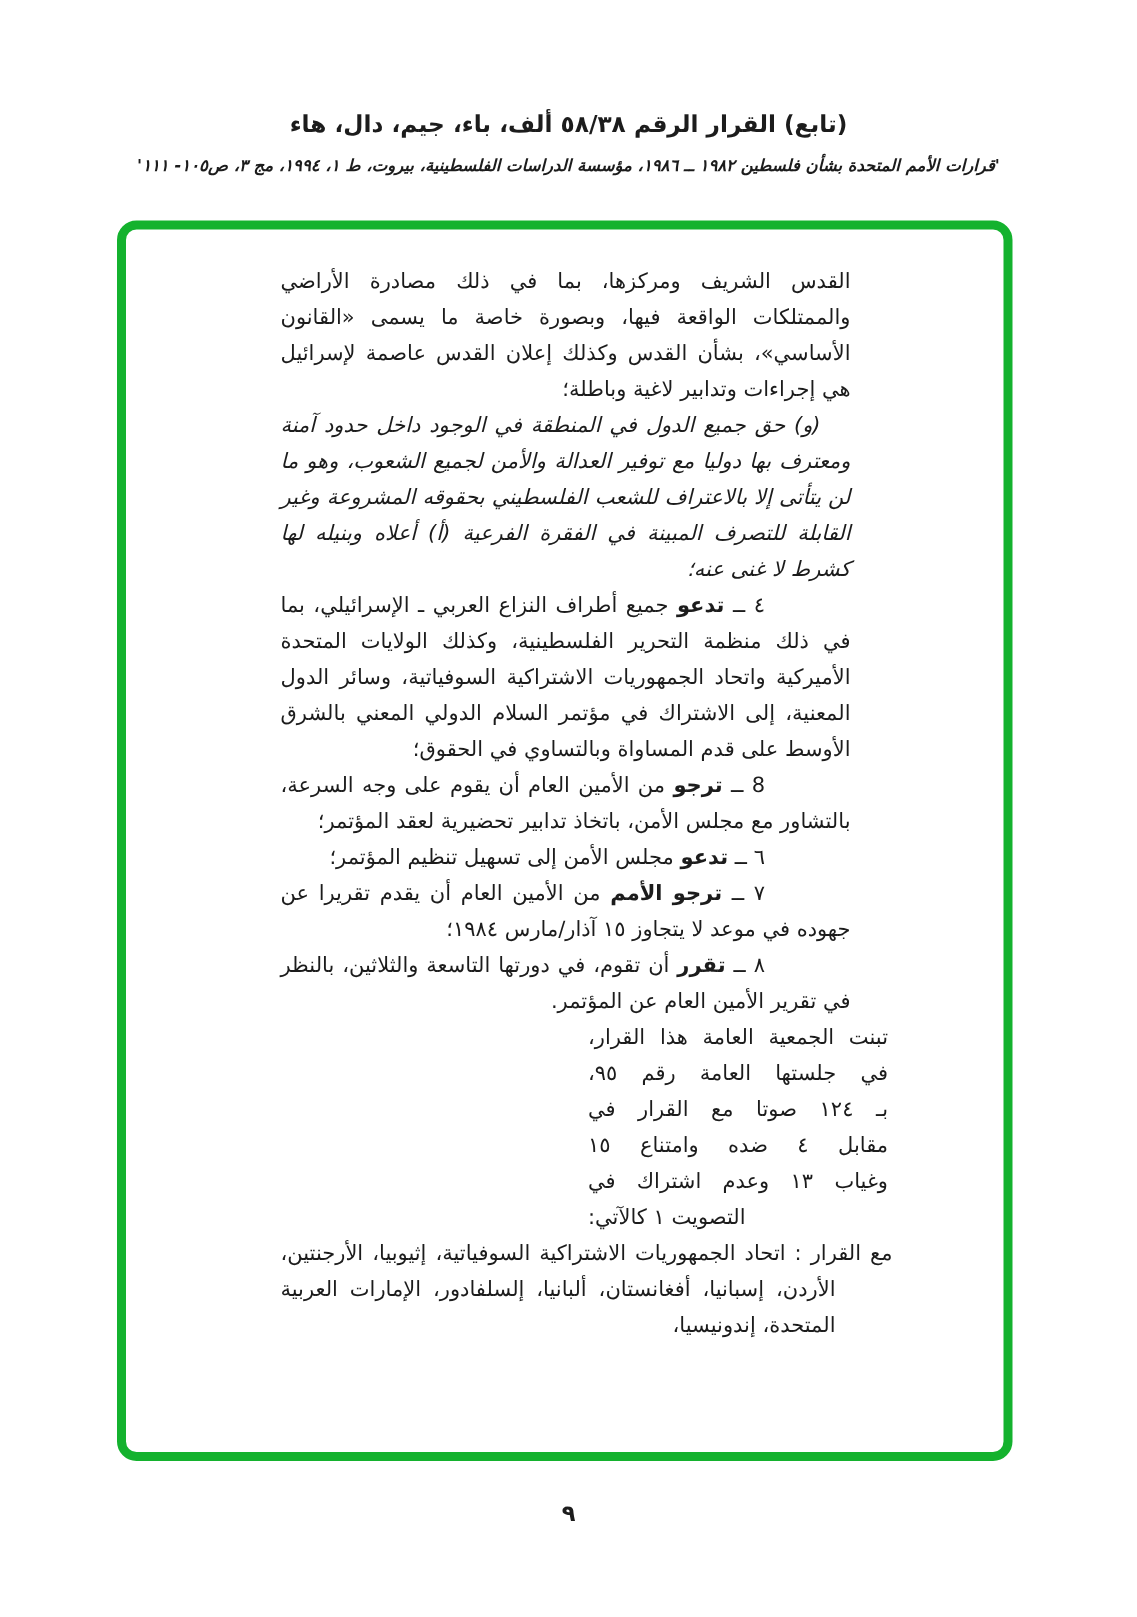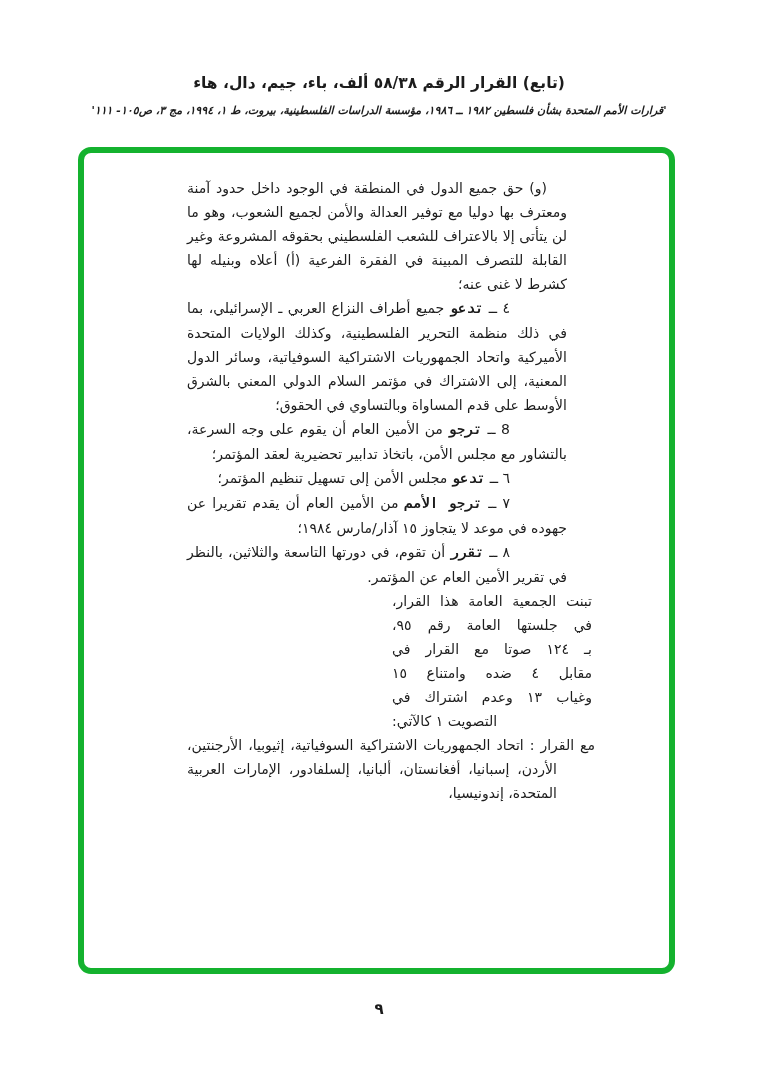--- a/index.html
+++ b/index.html
@@ -13,23 +13,23 @@
   .hdr-src{top:104px;font-size:11px;font-style:italic;}
   .frame{
     position:absolute;left:78px;top:147px;width:597px;height:827px;
     box-sizing:border-box;border:6px solid #14b22e;border-radius:13px;background:#ffffff;
   }
   .content{
     position:absolute;left:187px;top:176px;width:380px;
     direction:rtl;text-align:justify;font-size:14px;line-height:24px;
   }
   .content p{margin:0;padding:0;}
-  .p-indent{text-indent:20px;}
+  .p-indent{text-indent:20px;font-style:italic;}
   .p-numbered{text-indent:57px;}
-  .bd{font-weight:bold;font-family:Liberation Mono, monospace;}
+  .bd{font-weight:bold;}
   .adoption{
     width:200px;margin:0 -25px 0 auto; 
     text-align:justify;
   }
   .adoption .jline{text-align:justify;text-align-last:justify;}
   .adoption .lastline{text-align:right;text-align-last:left;}
   .vote{
     margin-left:0;margin-right:-28px;   
     padding-right:38px;text-indent:-38px;
   }
@@ -42,20 +42,21 @@
 <body>
 
 <div class="hdr hdr-title">(تابع) القرار الرقم ٥٨/٣٨ ألف، باء، جيم، دال، هاء</div>
 
 <div class="hdr hdr-src">'قرارات الأمم المتحدة بشأن فلسطين ١٩٨٢ ــ ١٩٨٦، مؤسسة الدراسات الفلسطينية، بيروت، ط ١، ١٩٩٤، مج ٣، ص١٠٥- ١١١'</div>
 
 <div class="frame"></div>
 
 <div class="content" dir="rtl">
 
+  <p class="p-continuation"><span>القدس الشريف ومركزها، بما في ذلك مصادرة الأراضي والممتلكات الواقعة فيها، وبصورة خاصة ما يسمى «القانون الأساسي»، بشأن القدس وكذلك إعلان القدس عاصمة لإسرائيل هي إجراءات وتدابير لاغية وباطلة؛</span></p>
     <p class="p-indent"><span>(و) حق جميع الدول في المنطقة في الوجود داخل حدود آمنة ومعترف بها دوليا مع توفير العدالة والأمن لجميع الشعوب، وهو ما لن يتأتى إلا بالاعتراف للشعب الفلسطيني بحقوقه المشروعة وغير القابلة للتصرف المبينة في الفقرة الفرعية (أ) أعلاه وبنيله لها كشرط لا غنى عنه؛</span></p>
     <p class="p-numbered"><span>٤ ــ </span><span class="bd">تدعو</span><span> جميع أطراف النزاع العربي ـ الإسرائيلي، بما في ذلك منظمة التحرير الفلسطينية، وكذلك الولايات المتحدة الأميركية واتحاد الجمهوريات الاشتراكية السوفياتية، وسائر الدول المعنية، إلى الاشتراك في مؤتمر السلام الدولي المعني بالشرق الأوسط على قدم المساواة وبالتساوي في الحقوق؛</span></p>
     <p class="p-numbered"><span>8 ــ </span><span class="bd">ترجو</span><span> من الأمين العام أن يقوم على وجه السرعة، بالتشاور مع مجلس الأمن، باتخاذ تدابير تحضيرية لعقد المؤتمر؛</span></p>
     <p class="p-numbered"><span>٦ ــ </span><span class="bd">تدعو</span><span> مجلس الأمن إلى تسهيل تنظيم المؤتمر؛</span></p>
     <p class="p-numbered"><span>٧ ــ </span><span class="bd">ترجو الأمم</span><span> من الأمين العام أن يقدم تقريرا عن جهوده في موعد لا يتجاوز ١٥ آذار/مارس ١٩٨٤؛</span></p>
     <p class="p-numbered"><span>٨ ــ </span><span class="bd">تقرر</span><span> أن تقوم، في دورتها التاسعة والثلاثين، بالنظر في تقرير الأمين العام عن المؤتمر.</span></p>
     <div class="adoption">
       <div class="jline">تبنت الجمعية العامة هذا القرار،</div>
       <div class="jline">في جلستها العامة رقم ٩٥،</div>
       <div class="jline">بـ ١٢٤ صوتا مع القرار في</div>

